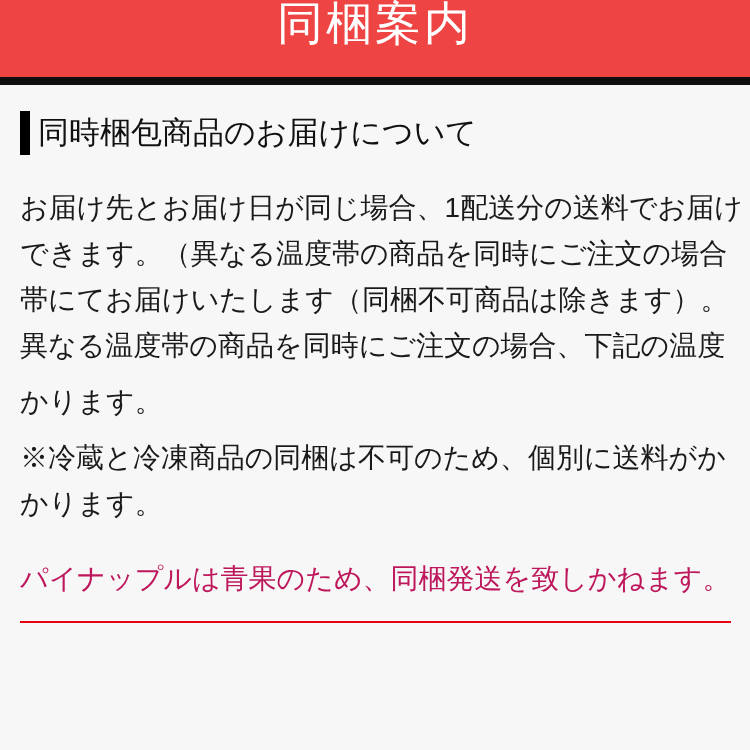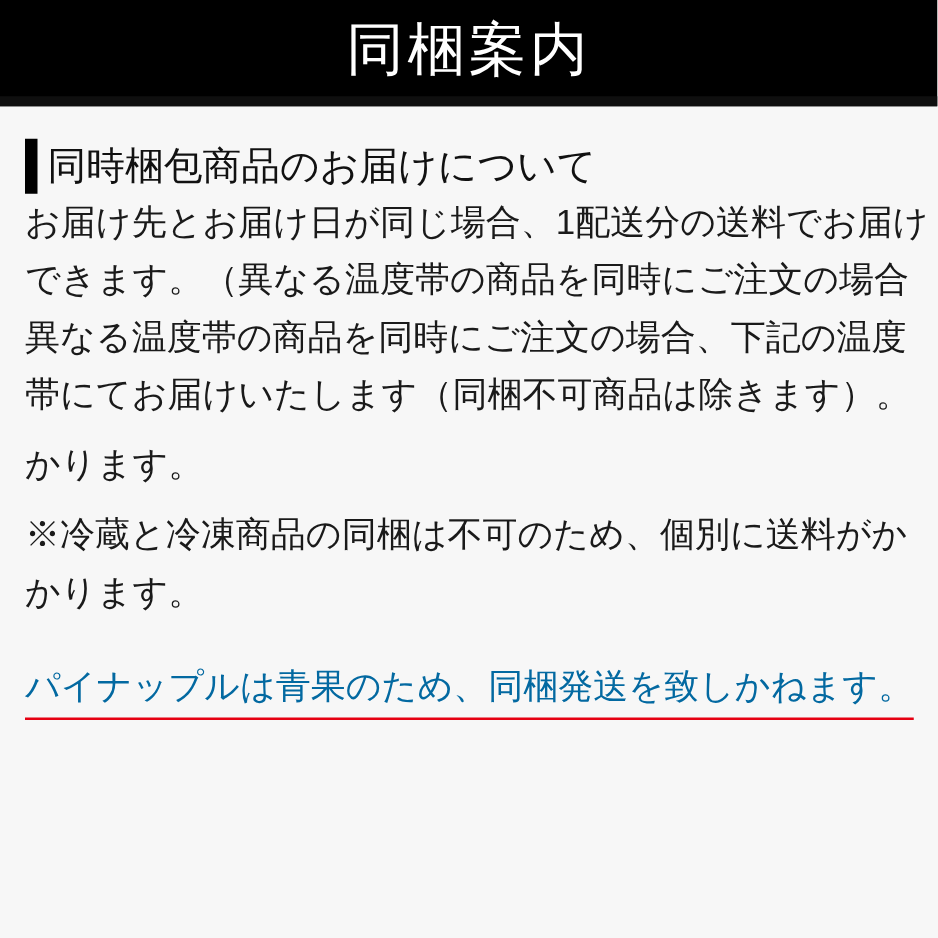--- a/index.html
+++ b/index.html
@@ -11,24 +11,23 @@
     height: 750px;
     background: #f7f7f7;
     font-family: "Liberation Sans", sans-serif;
     color: #1a1a1a;
     overflow: hidden;
   }
 
   
   .header-bar {
     height: 77px;
-    background: #000000;
+    background: #ef4444;
     border-bottom: 8px solid #0f0f0f;
     display: flex;
-    align-items: center;
     justify-content: center;
   }
   .header-bar .page-title {
     color: #ffffff;
     font-size: 46px;
     letter-spacing: 3px;
     line-height: 1;
   }
 
   
@@ -51,64 +50,65 @@
   .section-heading {
     margin: 0;
     font-size: 31px;
     font-weight: 400;
     color: #111111;
     line-height: 1.1;
     white-space: nowrap;
   }
 
   .intro-block {
+    margin-top: 30px;
   }
   .text-line {
     font-size: 28px;
     line-height: 46px;
     white-space: nowrap;
     color: #1a1a1a;
   }
 
   .note-block {
     margin-top: 10px;
   }
 
   .warning-block {
     margin-top: 32px;
   }
   .warning-text {
     display: inline-block;
     font-size: 28px;
     line-height: 40px;
-    color: #0369a1;
+    color: #be185d;
     border-bottom: 2px solid #e60012;
-    padding-bottom: 5px;
+    padding-bottom: 22px;
     white-space: nowrap;
   }
 </style>
 </head>
 <body>
 
 <header class="header-bar">
   <span class="page-title">同梱案内</span>
 </header>
 
 <main class="content">
 
   <div class="heading-row">
     <span class="heading-accent"></span>
     <h2 class="section-heading">同時梱包商品のお届けについて</h2>
   </div>
 
   <div class="intro-block">
     <div class="text-line">お届け先とお届け日が同じ場合、1配送分の送料でお届け</div>
     <div class="text-line">できます。（異なる温度帯の商品を同時にご注文の場合</div>
+    <div class="text-line">帯にてお届けいたします（同梱不可商品は除きます）。</div>
     <div class="text-line">異なる温度帯の商品を同時にご注文の場合、下記の温度</div>
-    <div class="text-line">帯にてお届けいたします（同梱不可商品は除きます）。</div>
   </div>
 
   <div class="note-block">
     <div class="text-line">かります。</div>
   </div>
 
   <div class="note-block">
     <div class="text-line">※冷蔵と冷凍商品の同梱は不可のため、個別に送料がか</div>
     <div class="text-line">かります。</div>
   </div>

